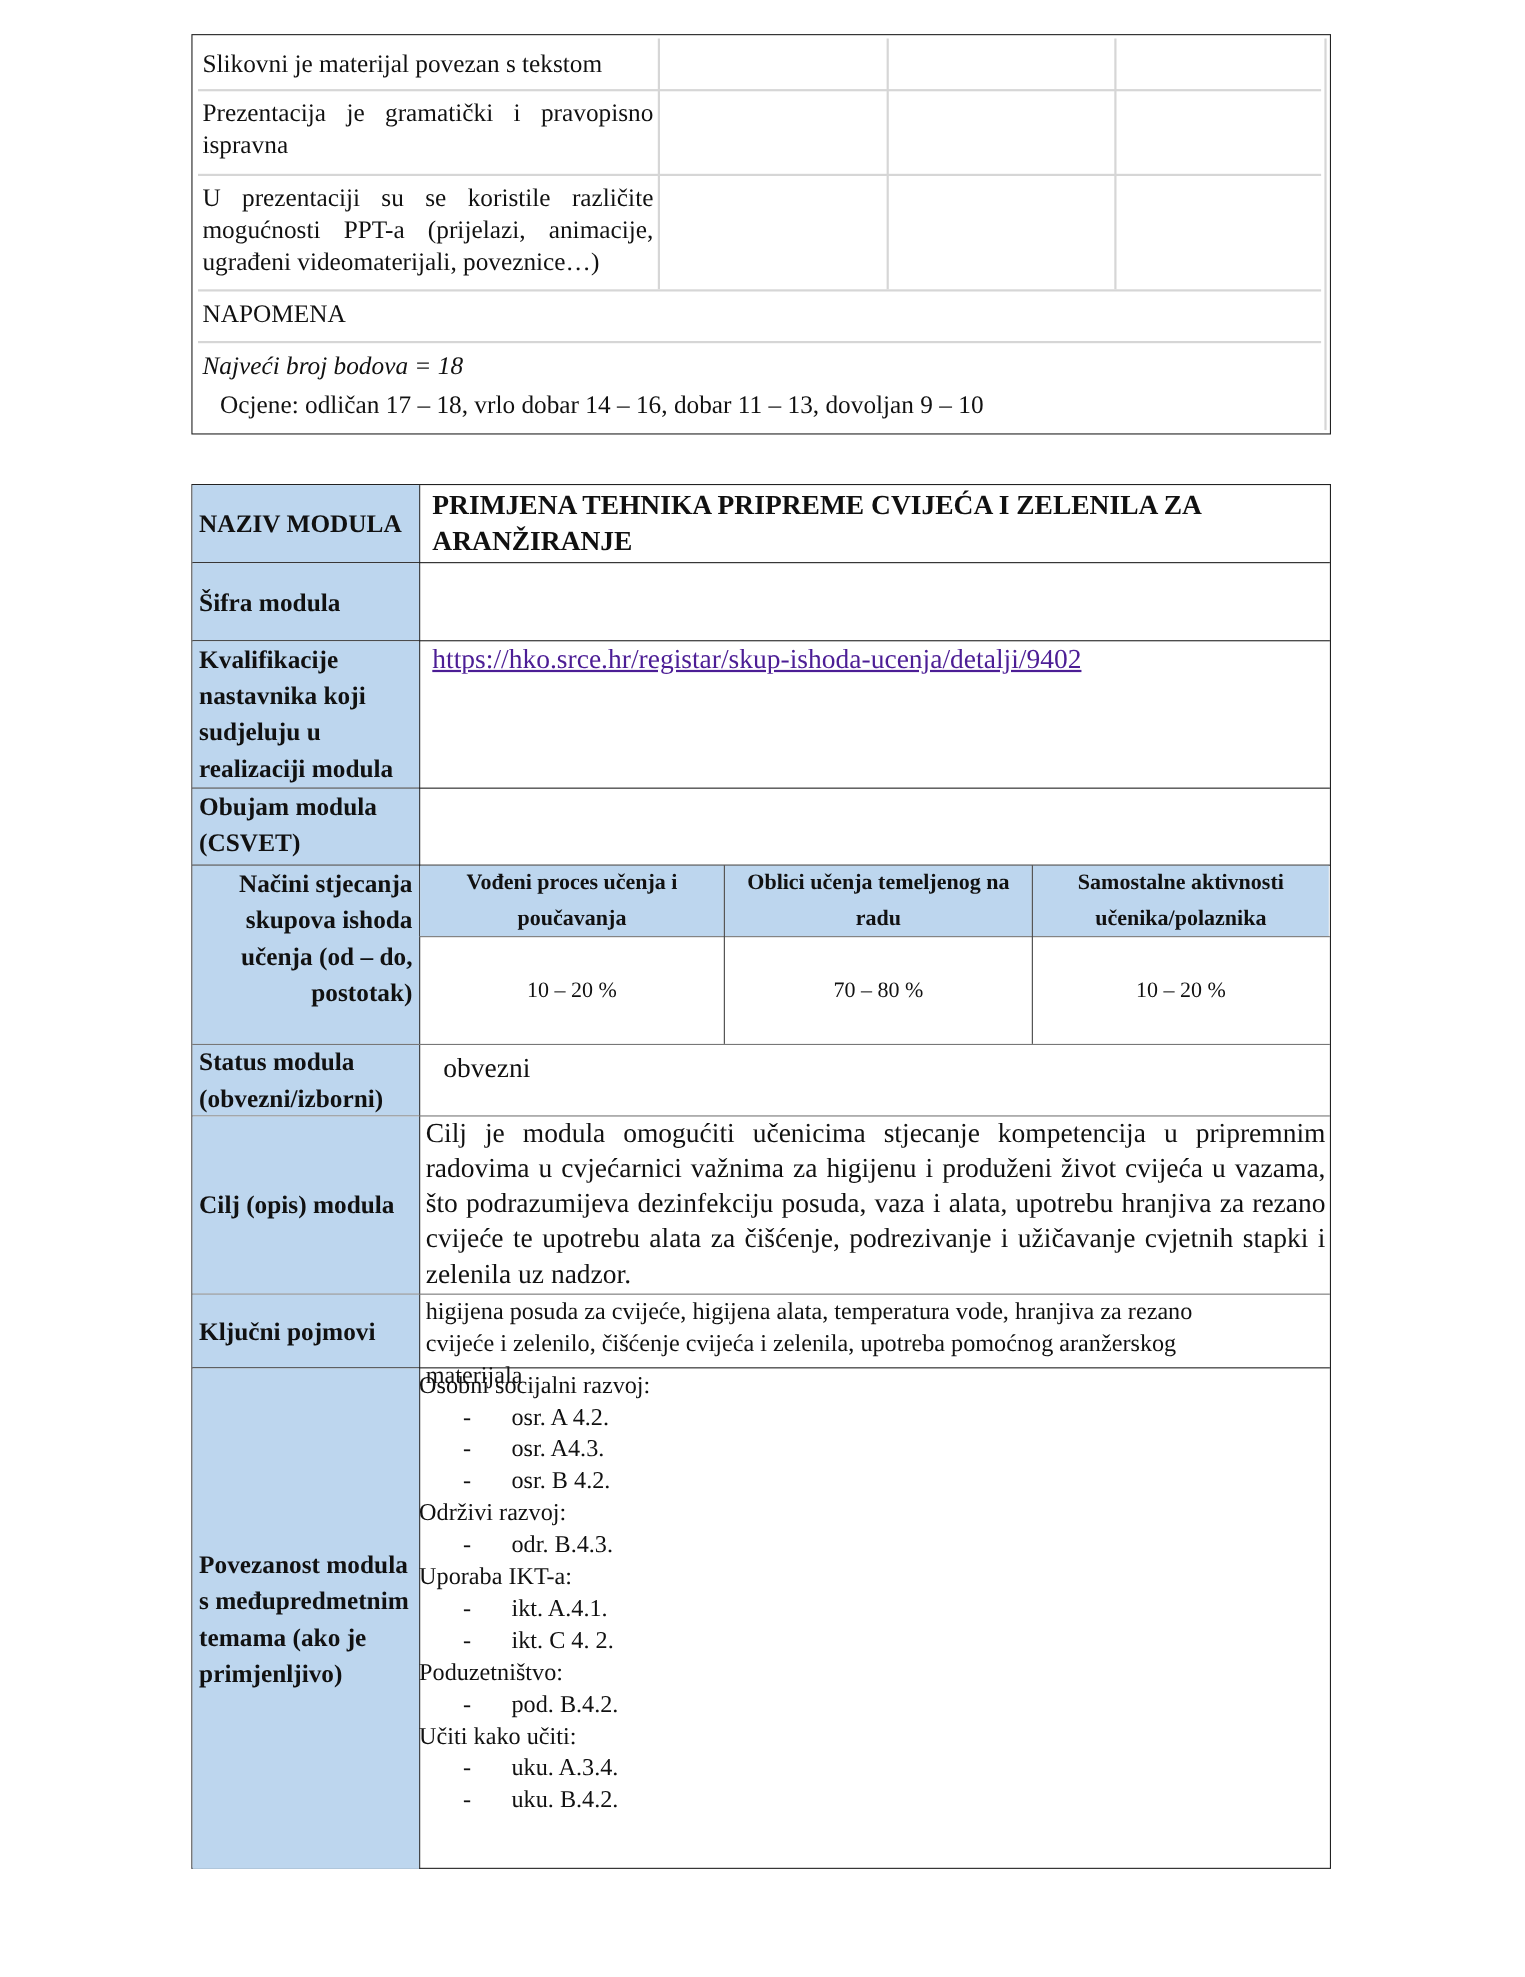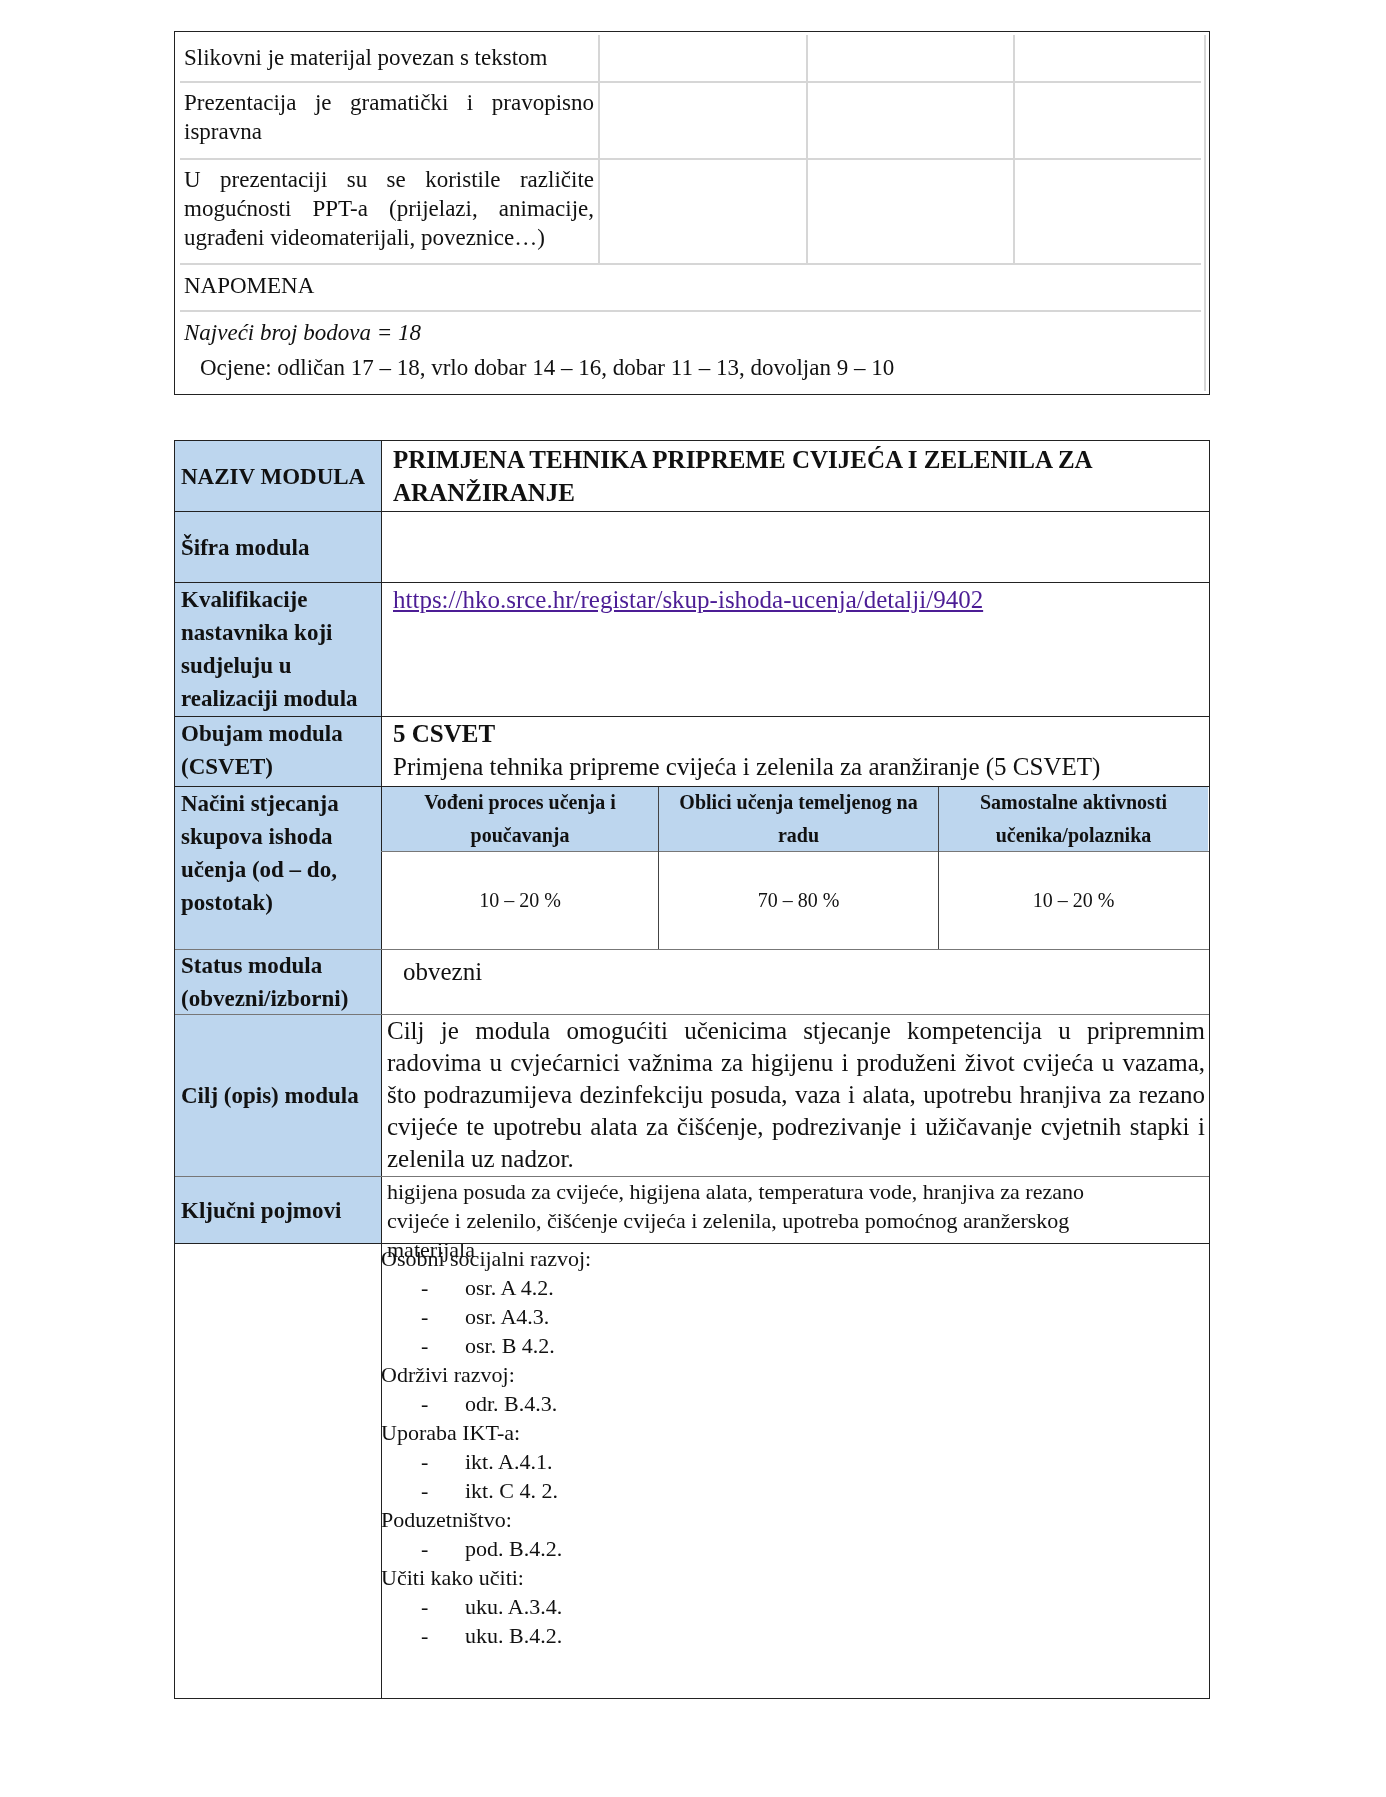--- a/index.html
+++ b/index.html
@@ -82,27 +82,23 @@
   <div class="val" style="top:71px; height:70px;"></div>
   <div class="rowline" style="top:141px"></div>
 
   <div class="lbl top" style="top:142px; height:133px;">Kvalifikacije nastavnika koji sudjeluju u realizaciji modula</div>
   <div class="val top" style="top:142px; height:133px; padding-left:12px;">
     <span class="link">https://hko.srce.hr/registar/skup-ishoda-ucenja/detalji/9402</span>
   </div>
   <div class="rowline" style="top:275px"></div>
 
   <div class="lbl top" style="top:276px; height:69px;">Obujam modula (CSVET)</div>
-  <div class="val top" style="top:276px; height:69px; flex-direction:column; align-items:flex-start; padding-left:12px;">
-    <div class="bold">5 CSVET</div>
-    <div>Primjena tehnika pripreme cvijeća i zelenila za aranžiranje (5 CSVET)</div>
-  </div>
   <div class="rowline" style="top:345px"></div>
 
-  <div class="lbl top" style="top:346px; height:162px;">Načini stjecanja skupova ishoda učenja (od – do, postotak)</div>
+  <div class="lbl top" style="top:346px; height:162px;text-align:right;">Načini stjecanja skupova ishoda učenja (od – do, postotak)</div>
   <div class="sub head" style="left:207px; top:346px; width:276px; height:64px;">Vođeni proces učenja i poučavanja</div>
   <div class="sub head" style="left:484px; top:346px; width:279px; height:64px;">Oblici učenja temeljenog na radu</div>
   <div class="sub head" style="left:764px; top:346px; width:269px; height:64px;">Samostalne aktivnosti učenika/polaznika</div>
   <div class="rowline gray" style="top:410px; left:206px;"></div>
   <div class="sub" style="left:207px; top:411px; width:276px; height:97px;">10 – 20 %</div>
   <div class="sub" style="left:484px; top:411px; width:279px; height:97px;">70 – 80 %</div>
   <div class="sub" style="left:764px; top:411px; width:269px; height:97px;">10 – 20 %</div>
   <div class="subline" style="left:483px; top:346px; height:162px;"></div>
   <div class="subline" style="left:763px; top:346px; height:162px;"></div>
   <div class="rowline gray" style="top:508px"></div>
@@ -114,20 +110,21 @@
   <div class="lbl" style="top:574px; height:161px;">Cilj (opis) modula</div>
   <div class="val top" style="top:574px; height:161px; padding:0 4px 0 6px; line-height:32px;">
     <div class="just2">Cilj je modula omogućiti učenicima stjecanje kompetencija u pripremnim radovima u cvjećarnici važnima za higijenu i produženi život cvijeća u vazama, što podrazumijeva dezinfekciju posuda, vaza i alata, upotrebu hranjiva za rezano cvijeće te upotrebu alata za čišćenje, podrezivanje i užičavanje cvjetnih stapki i zelenila uz nadzor.</div>
   </div>
   <div class="rowline gray" style="top:735px"></div>
 
   <div class="lbl" style="top:736px; height:66px;">Ključni pojmovi</div>
   <div class="val top" style="top:736px; height:66px; padding:0 120px 0 6px; line-height:29px; font-size:22px;">higijena posuda za cvijeće, higijena alata, temperatura vode, hranjiva za rezano cvijeće i zelenilo, čišćenje cvijeća i zelenila, upotreba pomoćnog aranžerskog materijala</div>
   <div class="rowline" style="top:802px"></div>
 
+  <div class="lbl" style="top:803px; height:455px;">Povezanost modula s međupredmetnim temama (ako je primjenljivo)</div>
   <div class="val top list" style="top:803px; height:455px; flex-direction:column; align-items:flex-start; padding-left:0;">
     <div>Osobni socijalni razvoj:</div>
     <div class="item">
         <span class="dash">-</span>
         <span>osr. A 4.2.</span>
       </div>
     <div class="item">
         <span class="dash">-</span>
         <span>osr. A4.3.</span>
       </div>

